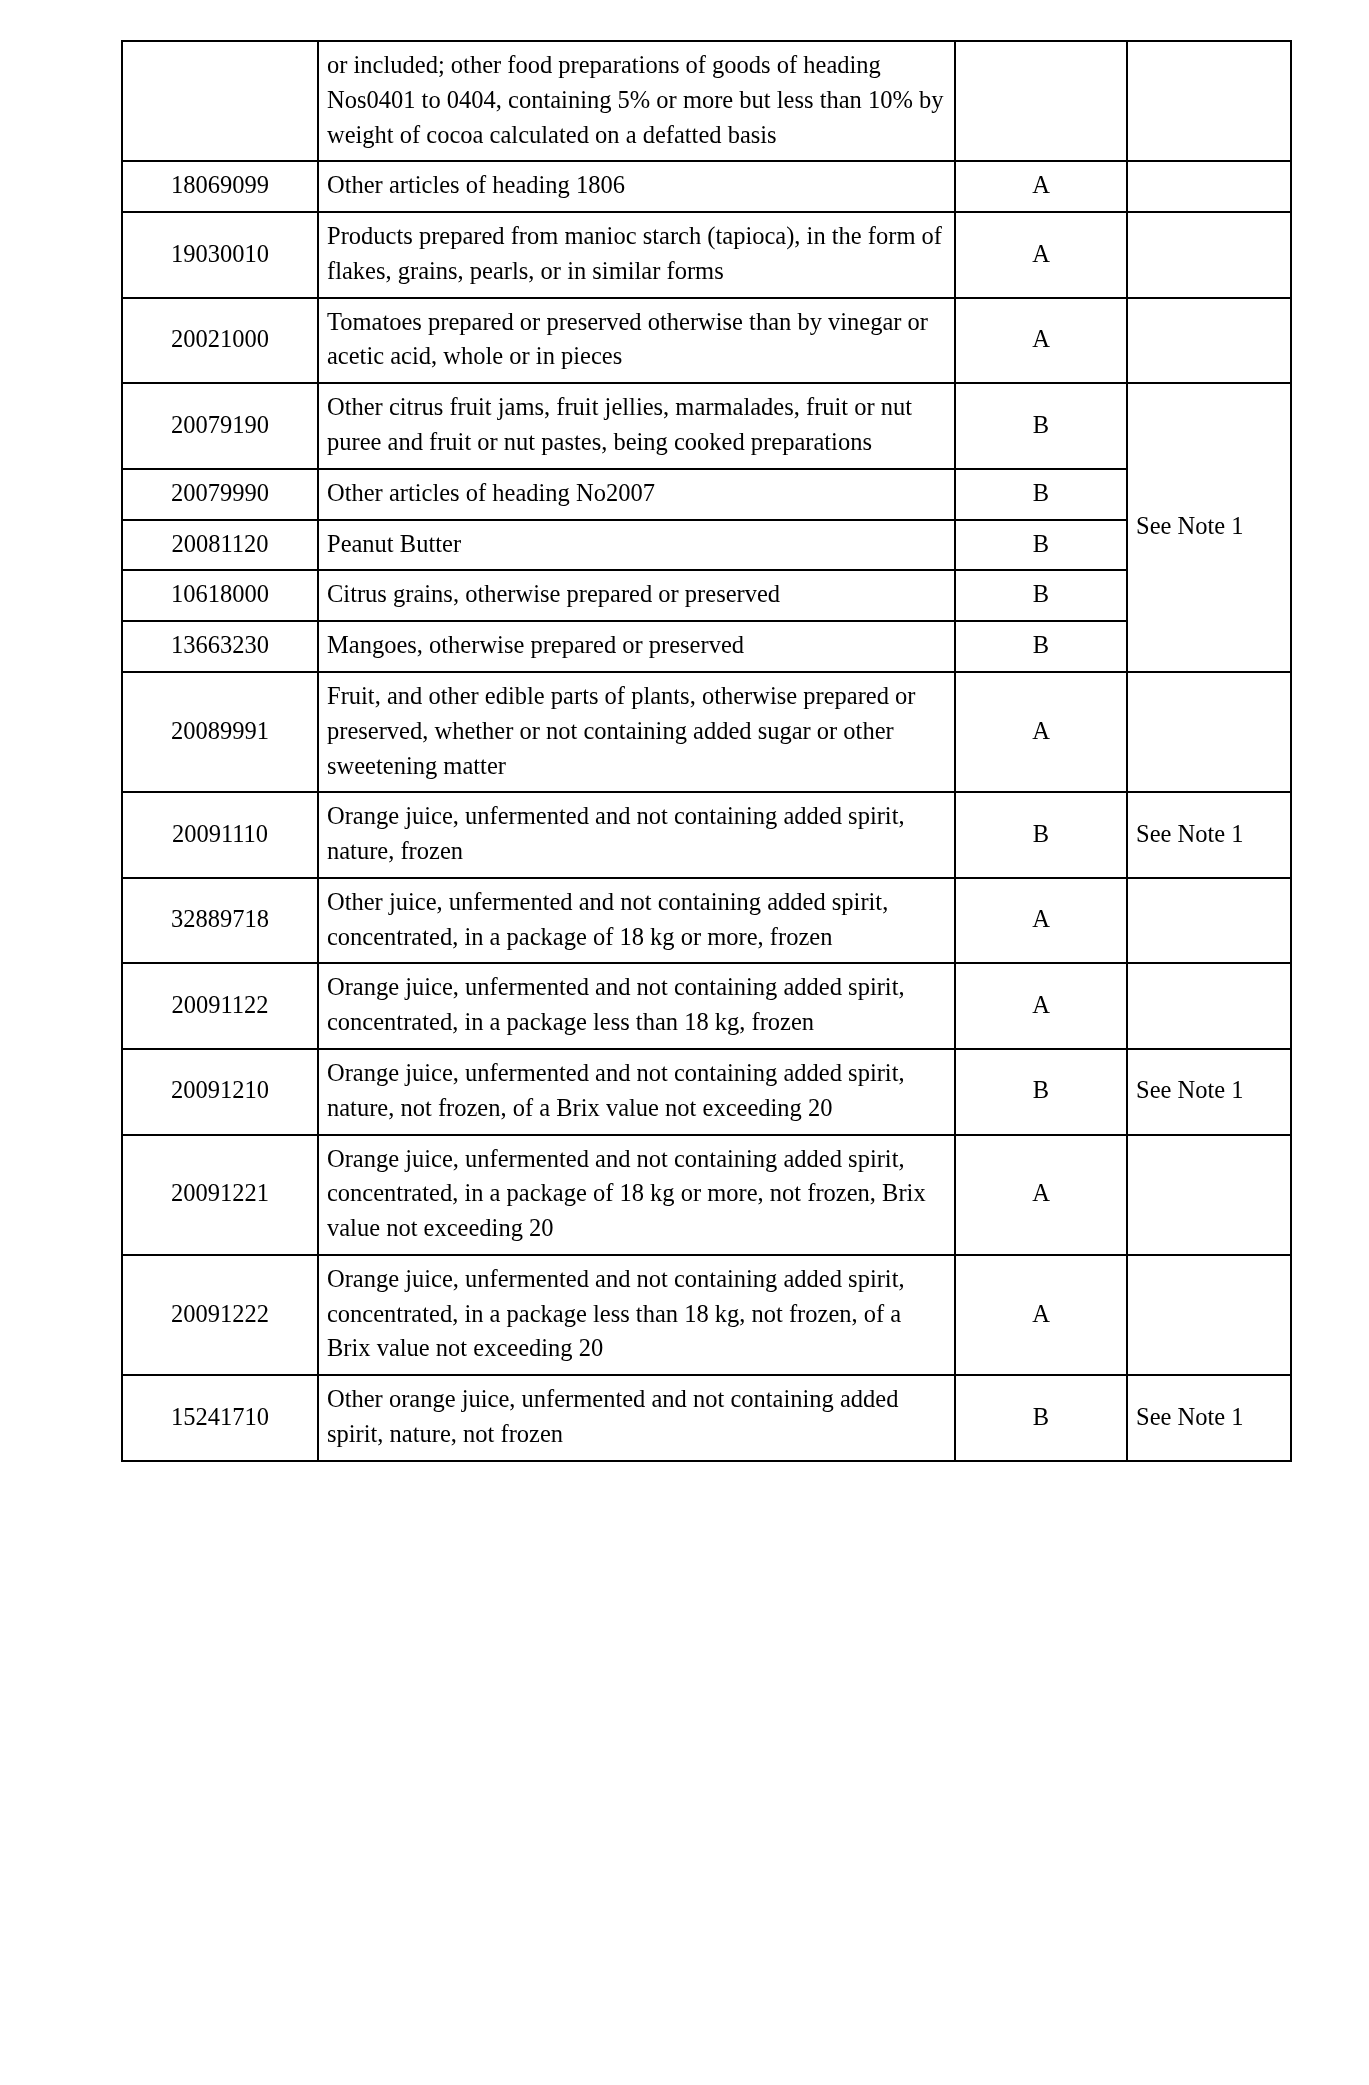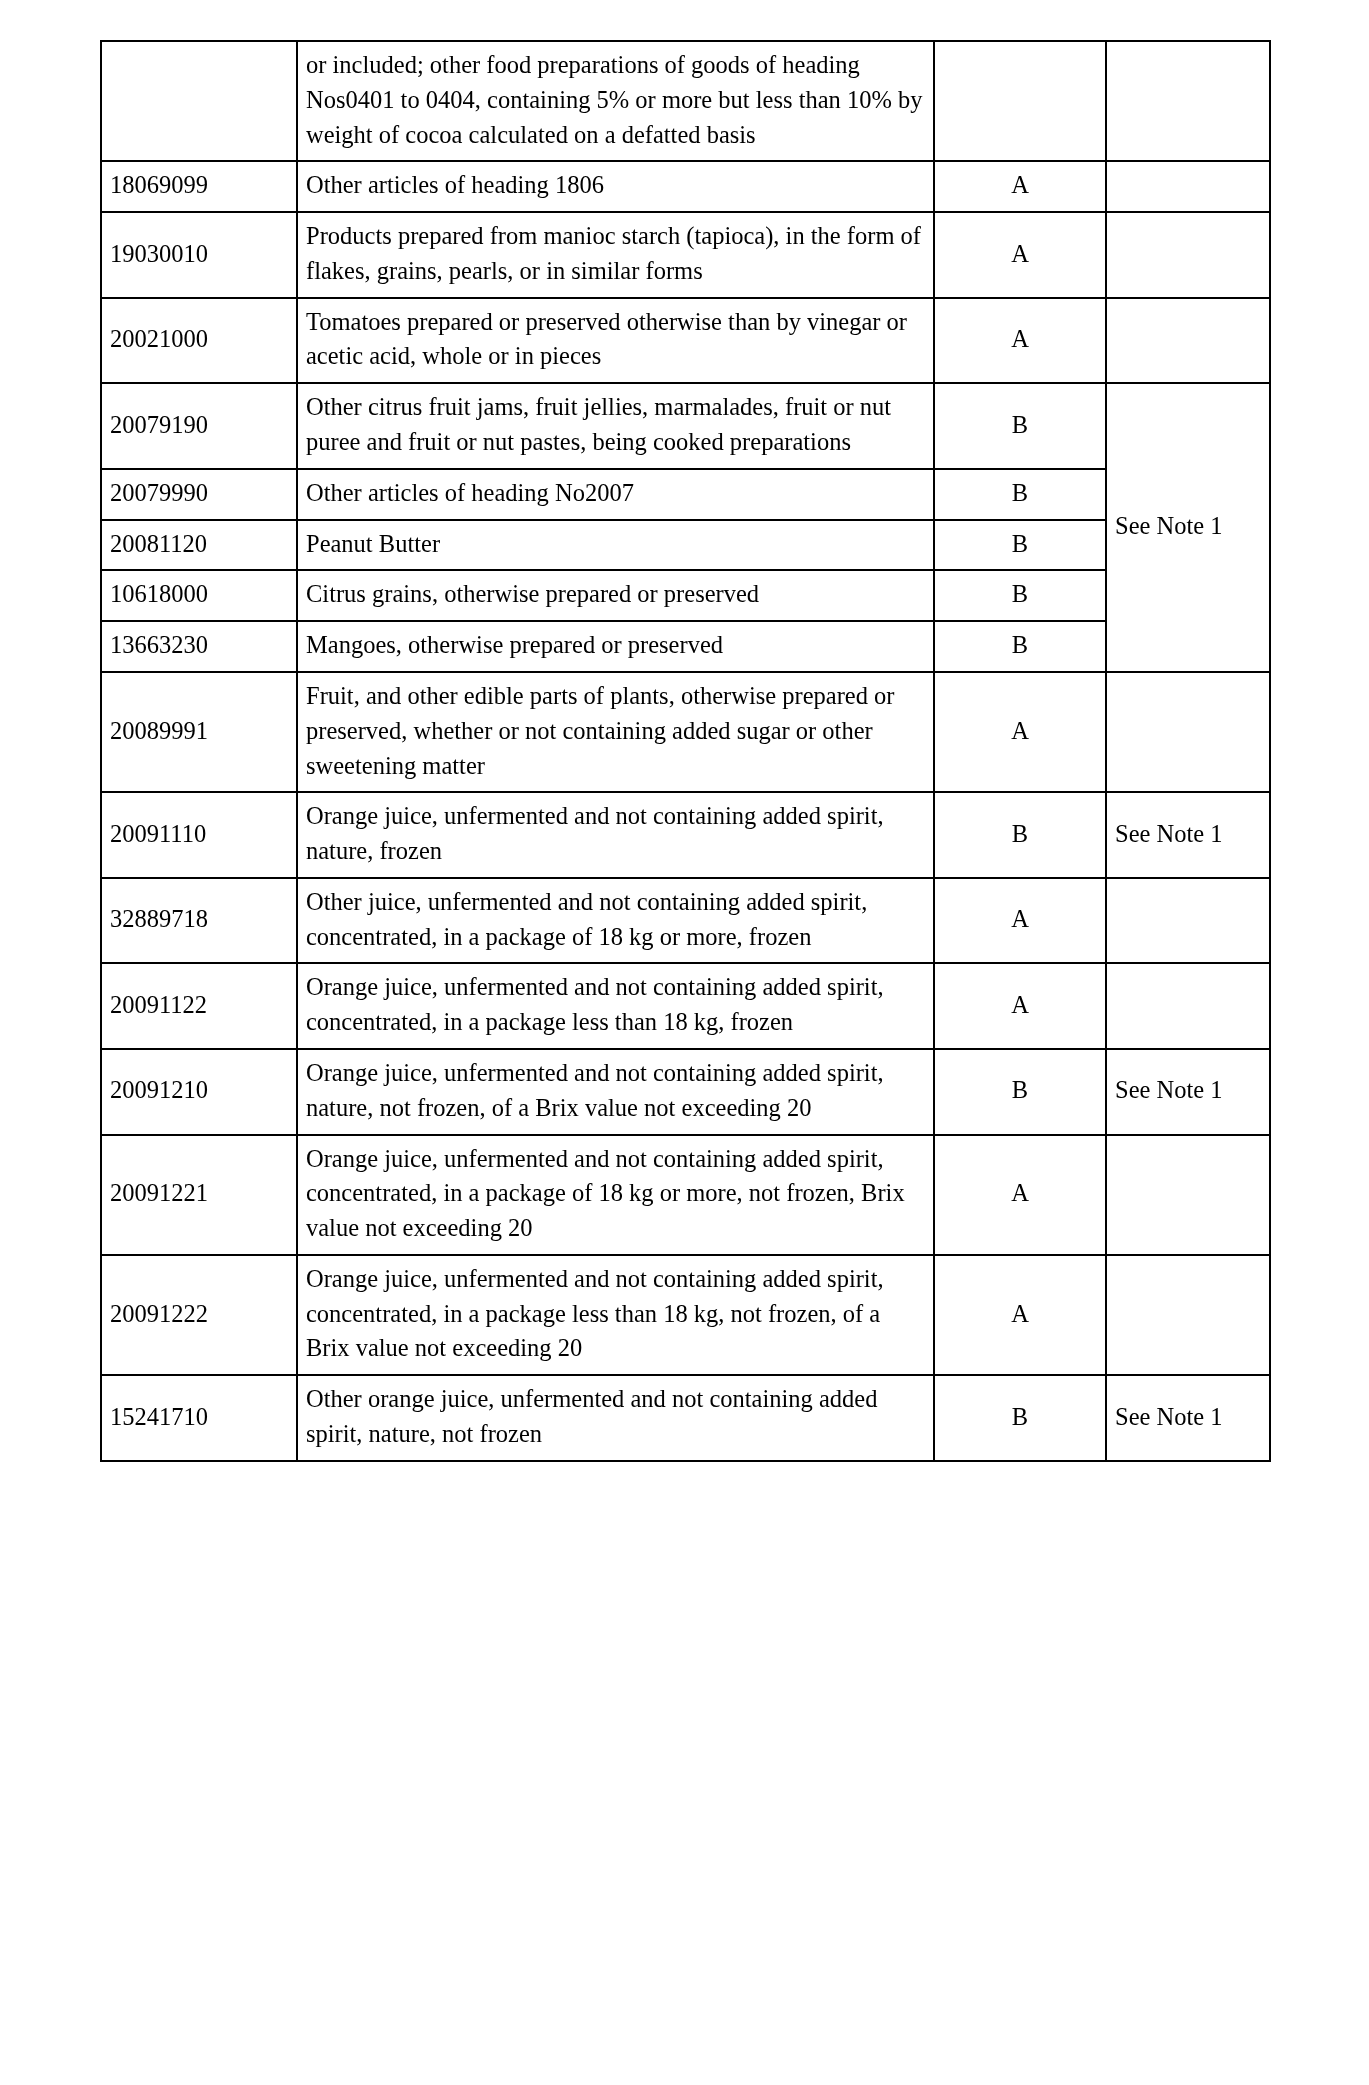--- a/index.html
+++ b/index.html
@@ -12,40 +12,41 @@
     height: 2085px;
     font-family: "Liberation Serif", "DejaVu Serif", serif;
     color: #000000;
   }
   .page {
     position: relative;
     width: 1175px;
     height: 2085px;
     box-sizing: border-box;
     padding: 40px 100px 0 100px;
+    margin-left: 21px;
   }
   table.tariff {
     border-collapse: collapse;
     width: 1169px;
     table-layout: fixed;
   }
   table.tariff td {
     border: 2px solid #000000;
     vertical-align: middle;
     font-size: 24.5px;
     line-height: 1.42;
     padding: 6px 8px 8px 8px;
   }
   col.c-code { width: 196px; }
   col.c-desc { width: 637px; }
   col.c-cat  { width: 172px; }
   col.c-note { width: 164px; }
 
   td.code {
-    text-align: left;
+    text-align: center;
     font-family: Liberation Serif, serif;
   }
   td.desc {
     text-align: left;
     padding-left: 14px;
     padding-right: 10px;
   }
   td.cat {
     text-align: center;
   }

